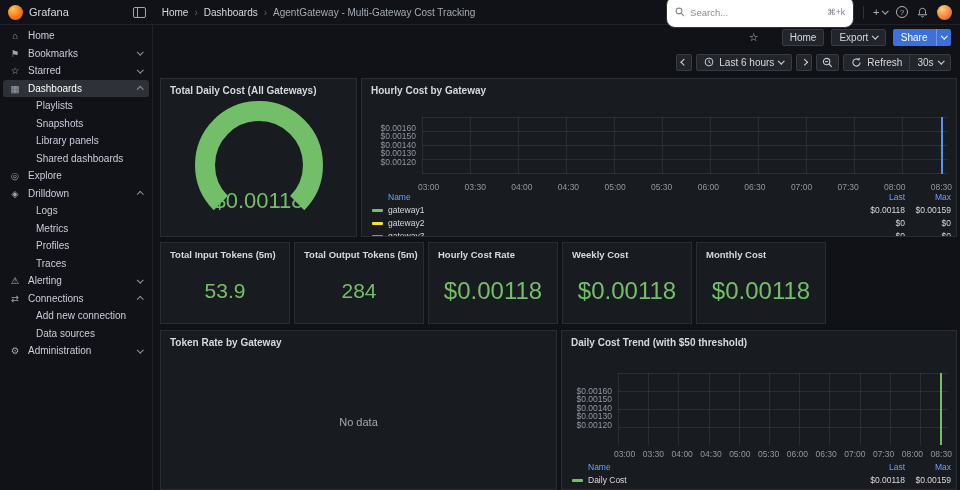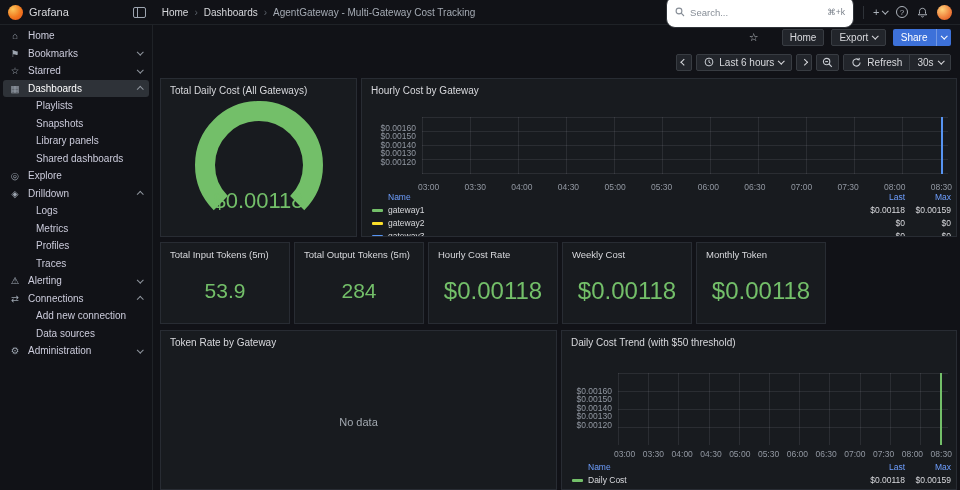--- a/index.html
+++ b/index.html
@@ -61,21 +61,21 @@
   .share-caret{display:flex;align-items:center;padding:0 5px;border-left:1px solid rgba(255,255,255,.28)}
   .timebar{position:absolute;top:52px;left:153px;right:0;height:20px;display:flex;align-items:center;
            justify-content:flex-end;gap:4px;padding:0 9px}
   .sq{padding:0 5px}
   .btn-group{display:inline-flex;height:17px;border:1px solid #383c42;border-radius:2px;background:#22252b;overflow:hidden}
   .btn-group .btn{border:none;border-radius:0;height:100%}
   .btn-group .btn+.btn{border-left:1px solid #383c42}
 
   
   .panel{position:absolute;background:#181b1f;border:1px solid #282c33;overflow:hidden}
-  .panel-title{font-size:10px;font-weight:400;color:#d8d9dd;padding:6px 9px;white-space:nowrap;overflow:hidden}
+  .panel-title{font-size:10px;font-weight:700;color:#d8d9dd;padding:6px 9px;white-space:nowrap;overflow:hidden}
 
   .p-gauge{left:160px;top:78px;width:197px;height:159px}
   .gauge-svg{position:absolute;left:50%;top:22px;transform:translateX(-50%)}
   .gauge-value{position:absolute;left:0;right:0;bottom:22px;text-align:center;font-size:22px;font-weight:500;color:#73bf69}
 
   .p-hourly{left:361px;top:78px;width:596px;height:159px}
   .yaxis{position:absolute;display:flex;flex-direction:column;justify-content:center;align-items:flex-end;
          font-size:8.5px;color:#9298a2;line-height:1}
   .h-y{left:0;top:34px;width:54px;height:64px}
   .plot{position:absolute;
@@ -419,21 +419,21 @@
           <div class="panel-title">Hourly Cost Rate</div>
           <div class="stat-value" style="font-size: 24px;">$0.00118</div>
         </section>
 
         <section class="panel stat-panel">
           <div class="panel-title">Weekly Cost</div>
           <div class="stat-value" style="font-size: 24px;">$0.00118</div>
         </section>
 
         <section class="panel stat-panel">
-          <div class="panel-title">Monthly Token</div>
+          <div class="panel-title">Monthly Cost</div>
           <div class="stat-value" style="font-size: 24px;">$0.00118</div>
         </section>
       </div>
 
     <section class="panel p-token">
       <div class="panel-title">Token Rate by Gateway</div>
       <div class="nodata">No data</div>
     </section>
 
     <section class="panel p-trend">

